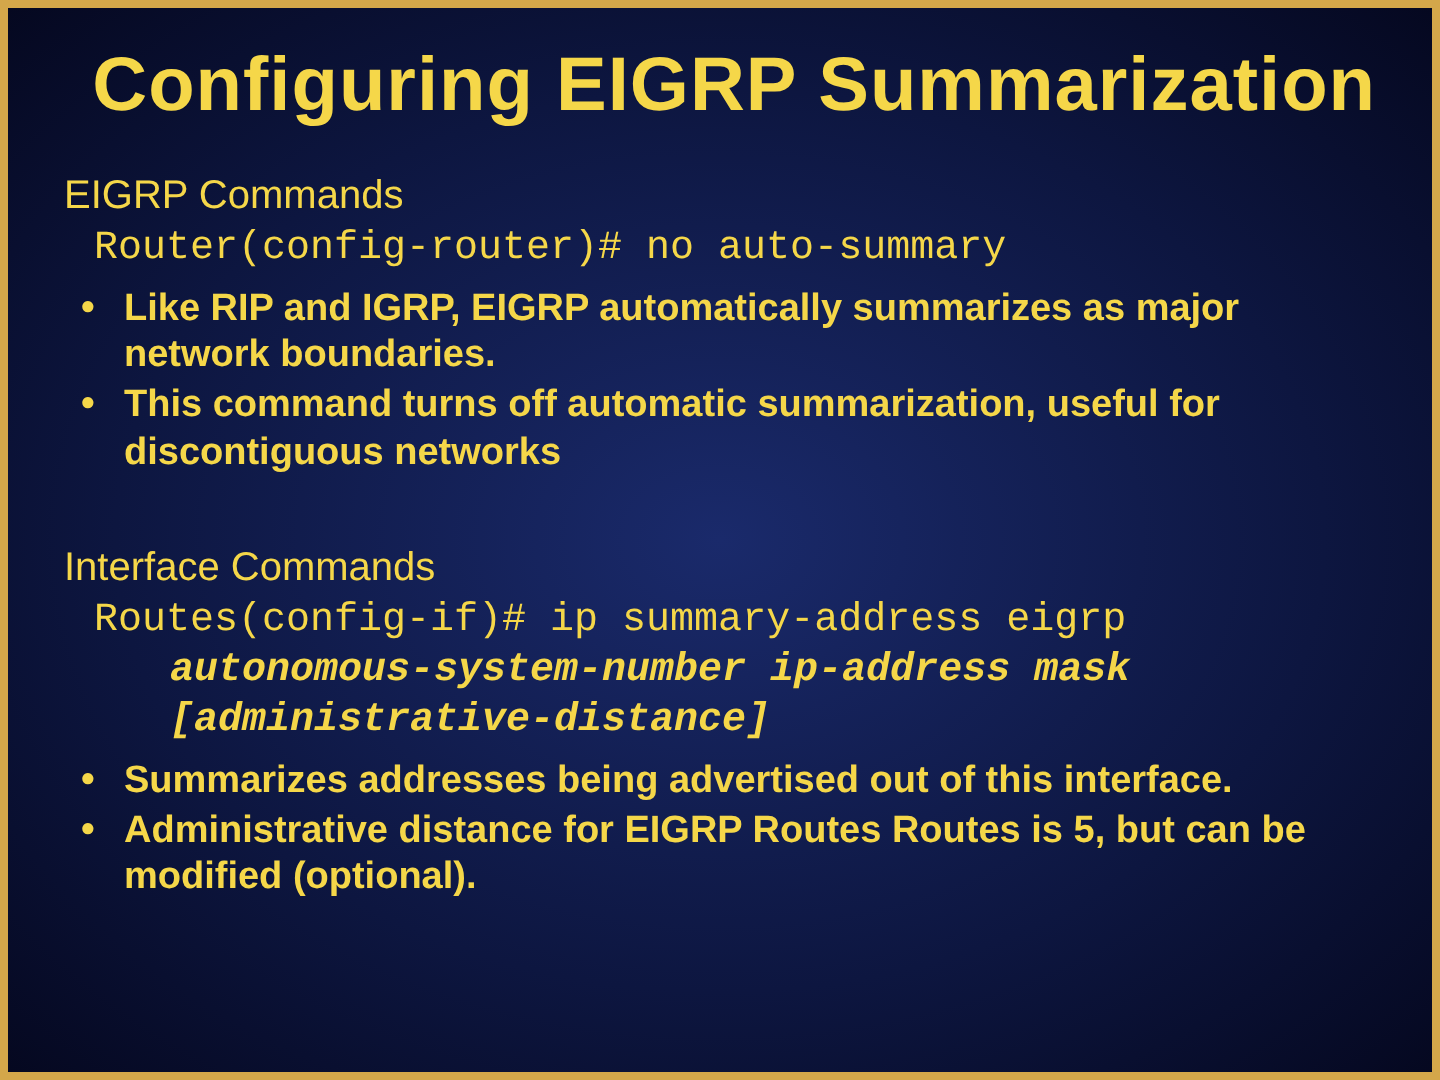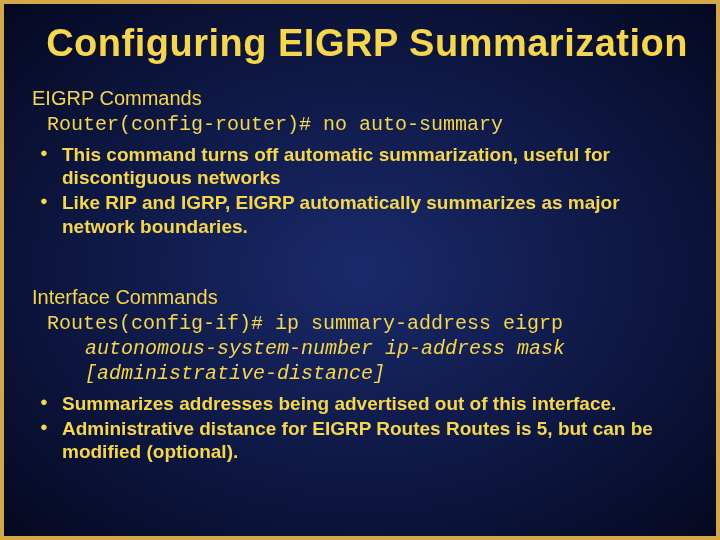--- a/index.html
+++ b/index.html
@@ -15,34 +15,35 @@
   }
   .title {
     font-size: 38px;
     font-weight: bold;
     text-align: right;
     margin-bottom: 22px;
     letter-spacing: 0.5px;
   }
   .section-label {
     font-size: 20px;
-    margin-top: 20px;
+    margin-top: 7px;
     margin-bottom: 2px;
   }
   .cmd {
     font-family: "Courier New", Courier, monospace;
     font-size: 20px;
     margin-bottom: 6px;
     line-height: 1.25;
     margin-left: 15px;
   }
   .cmd .cont {
     display: block;
     padding-left: 38px;
     font-style: italic;
+    font-weight: bold;
   }
   ul.bullets {
     list-style: none;
     padding-left: 8px;
     margin-bottom: 14px;
   }
   ul.bullets li {
     position: relative;
     padding-left: 22px;
     font-size: 19px;
@@ -65,22 +66,22 @@
 
 <div class="slide">
 
   <div class="title">Configuring EIGRP Summarization</div>
 
   <div class="section-label">EIGRP Commands</div>
   <div class="cmd">
     <span>Router(config-router)# </span><span>no auto-summary</span>
   </div>
   <ul class="bullets">
+    <li>Like RIP and IGRP, EIGRP automatically summarizes as major network boundaries.</li>
     <li>This command turns off automatic summarization, useful for discontiguous networks</li>
-    <li>Like RIP and IGRP, EIGRP automatically summarizes as major network boundaries.</li>
   </ul>
 
   <div class="spacer"></div>
 
   <div class="section-label">Interface Commands</div>
   <div class="cmd">
     <span>Routes(config-if)# </span><span>ip summary-address eigrp</span>
     <span class="cont">autonomous-system-number ip-address mask</span>
     <span class="cont">[administrative-distance]</span>
   </div>

